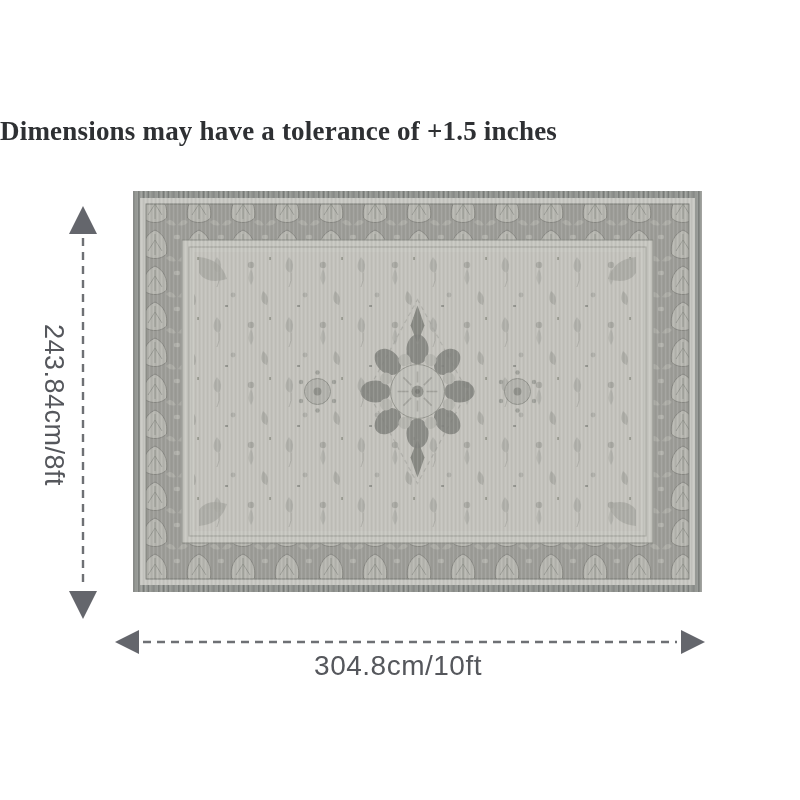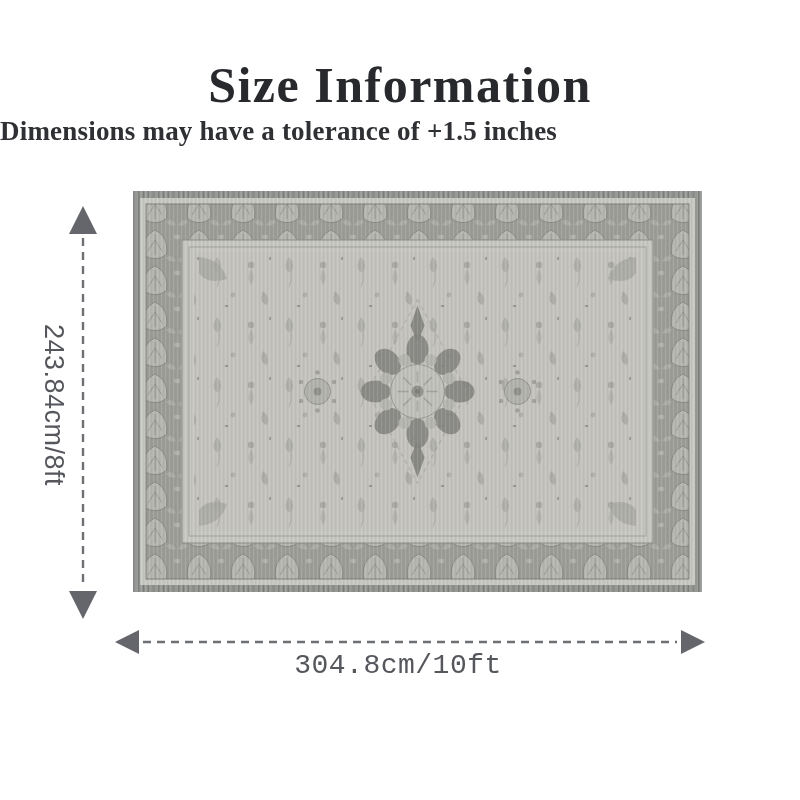--- a/index.html
+++ b/index.html
@@ -15,28 +15,27 @@
 
   .rug{position:absolute;left:133px;top:191px;width:569px;height:401px;margin:0;padding:0;}
   .rug svg{display:block;width:100%;height:100%;}
 
   .vdim{position:absolute;left:62px;top:205px;width:42px;height:415px;}
   .vlabel{position:absolute;left:40px;top:324px;writing-mode:vertical-rl;
           font-size:27px;color:#55575c;letter-spacing:0.5px;line-height:1;white-space:nowrap;}
 
   .hdim{position:absolute;left:114px;top:627px;width:592px;height:30px;}
   .hlabel{position:absolute;left:248px;top:650px;width:300px;text-align:center;
-          font-size:28px;color:#55575c;letter-spacing:0.5px;font-family:Liberation Mono, monospace;}
+          font-size:28px;color:#55575c;letter-spacing:0.5px;}
 </style>
 </head>
 <body>
 
 <div class="canvas">
 
-  <h1 class="title">Size Information</h1>
   <p class="subtitle">Dimensions may have a tolerance of +1.5 inches</p>
 
   <figure class="rug" role="img" aria-label="Faded gray vintage oriental area rug with central medallion and floral leaf border">
     <svg viewBox="0 0 569 401">
       <defs>
         <pattern id="edgeStripes" width="5" height="8" patternUnits="userSpaceOnUse">
           <rect width="5" height="8" fill="#8f928e"></rect>
           <rect width="1.2" height="8" fill="#7a7d7a"></rect>
           <rect x="2.4" width="1" height="8" fill="#a2a4a0"></rect>
         </pattern>

